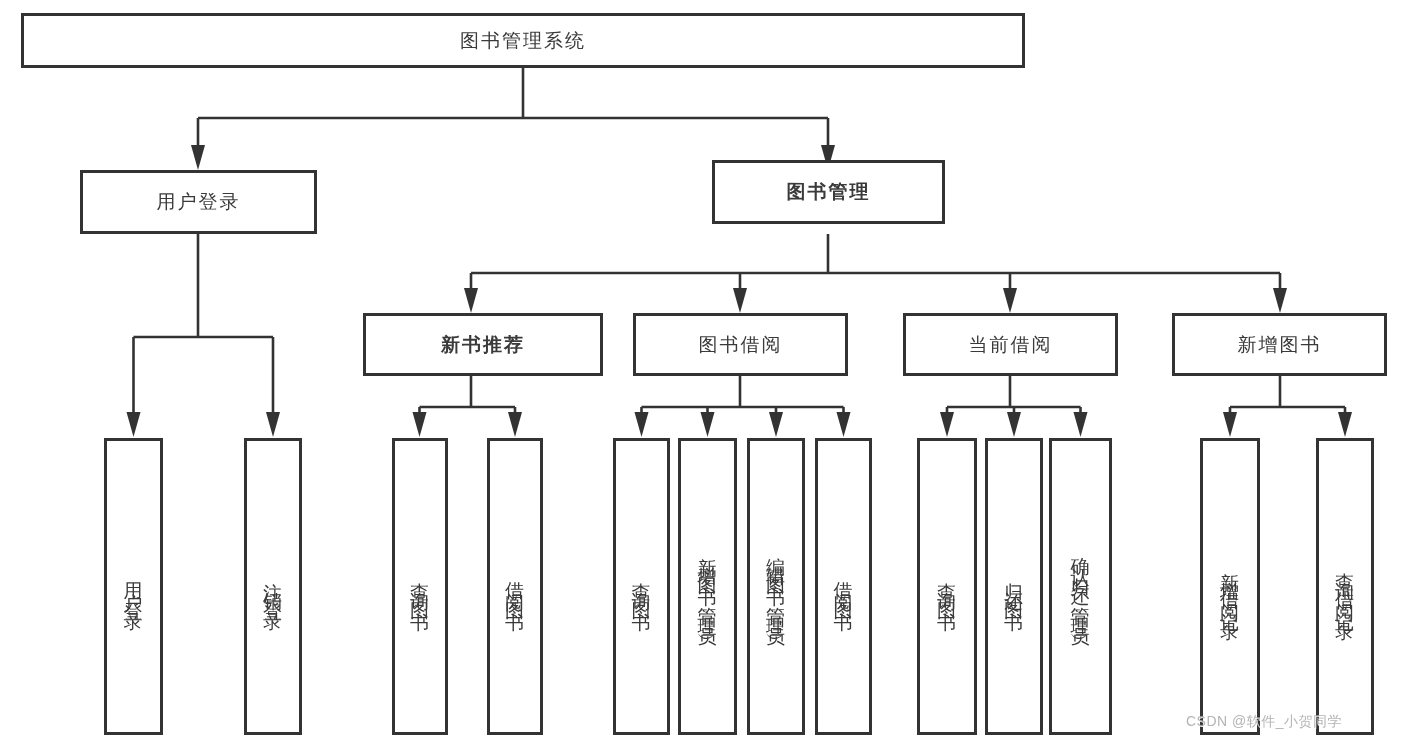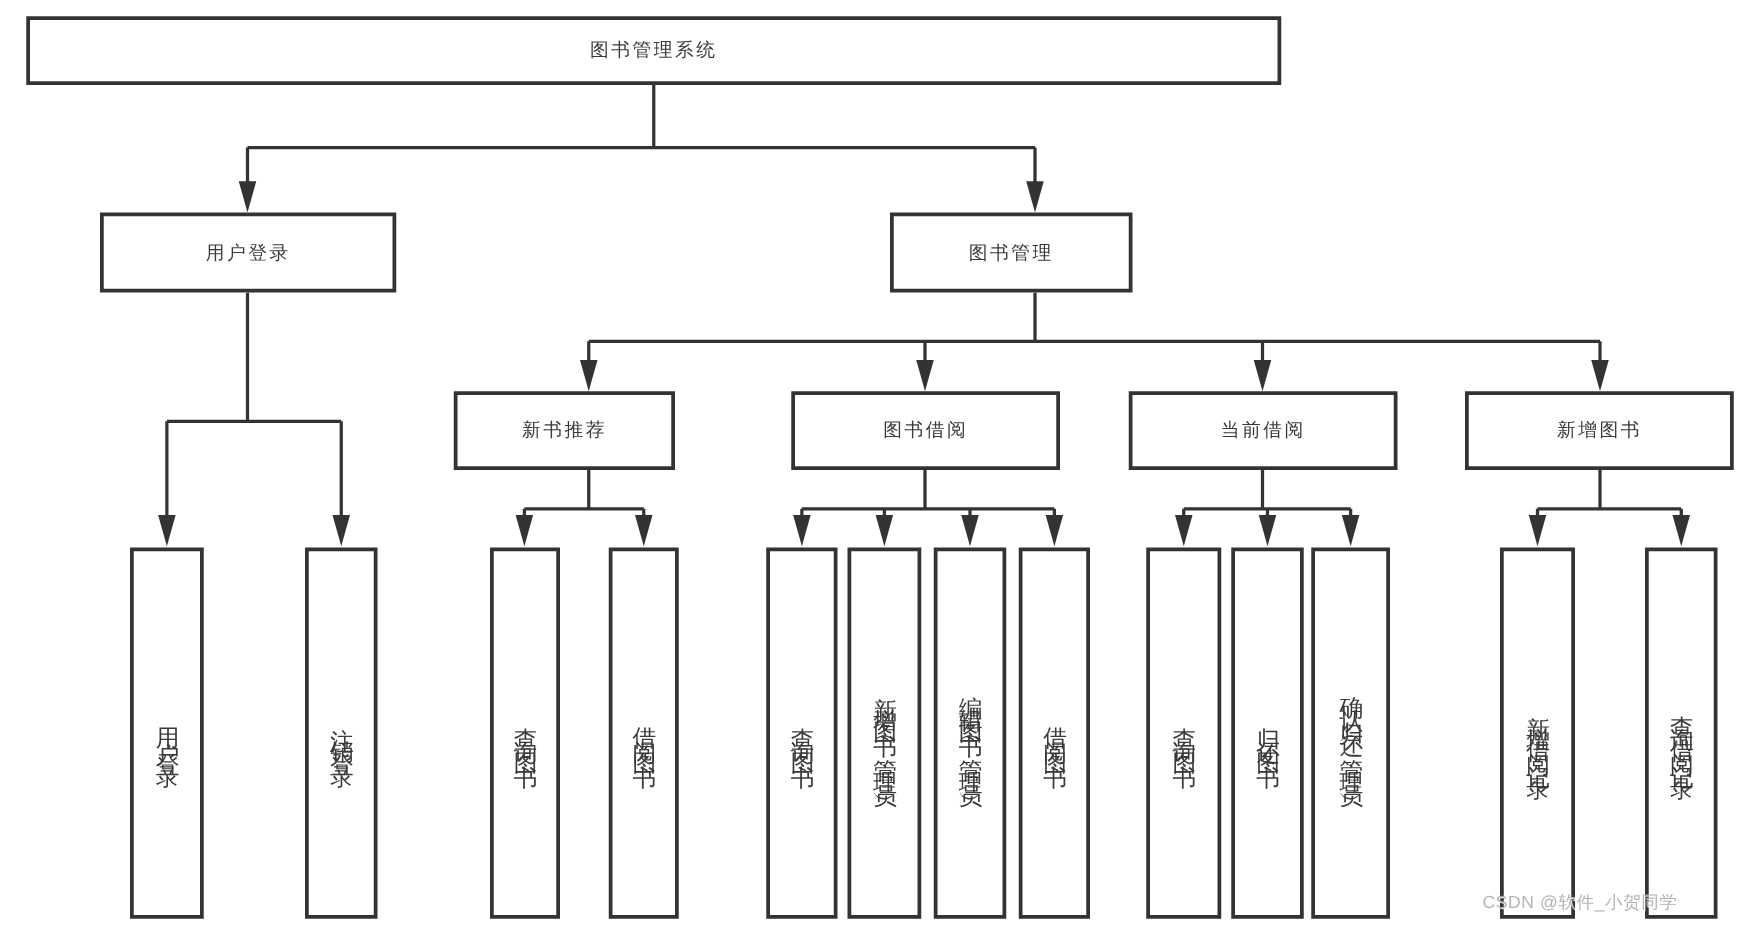--- a/index.html
+++ b/index.html
@@ -17,21 +17,21 @@
     width: 1405px; height: 747px;
   }
   .hbox {
     position: absolute;
     box-sizing: border-box;
     border: 3px solid #333333;
     background: #ffffff;
     display: flex;
     align-items: center;
     justify-content: center;
-    font-size: 15px;
+    font-size: 19px;
     letter-spacing: 2px;
     color: #3a3a3a;
     white-space: nowrap;
   }
   .vbox {
     position: absolute;
     box-sizing: border-box;
     border: 3px solid #333333;
     background: #ffffff;
     display: flex;
@@ -105,23 +105,23 @@
       <polygon points="1007,412 1021,412 1014,437"></polygon>
       <polygon points="1073.5,412 1087.5,412 1080.5,437"></polygon>
       <polygon points="1223,412 1237,412 1230,437"></polygon>
       <polygon points="1338,412 1352,412 1345,437"></polygon>
     </g>
   </svg>
 
   <div class="hbox" style="left:21px; top:13px; width:1004px; height:55px;">图书管理系统</div>
 
   <div class="hbox" style="left:80px; top:170px; width:237px; height:64px;">用户登录</div>
-  <div class="hbox" style="left:712px; top:170px; width:194px; height:64px;">图书管理</div>
+  <div class="hbox" style="left:712px; top:160px; width:233px; height:64px;font-weight:bold;">图书管理</div>
 
-  <div class="hbox" style="left:363px; top:313px; width:177px; height:63px;">新书推荐</div>
+  <div class="hbox" style="left:363px; top:313px; width:240px; height:63px;font-weight:bold;">新书推荐</div>
   <div class="hbox" style="left:633px; top:313px; width:215px; height:63px;">图书借阅</div>
   <div class="hbox" style="left:903px; top:313px; width:215px; height:63px;">当前借阅</div>
   <div class="hbox" style="left:1172px; top:313px; width:215px; height:63px;">新增图书</div>
 
   <div class="vbox" style="left:104px; width:59px;">
     <span>用户登录</span>
   </div>
   <div class="vbox" style="left:244px; width:58px;">
     <span>注销登录</span>
   </div>

